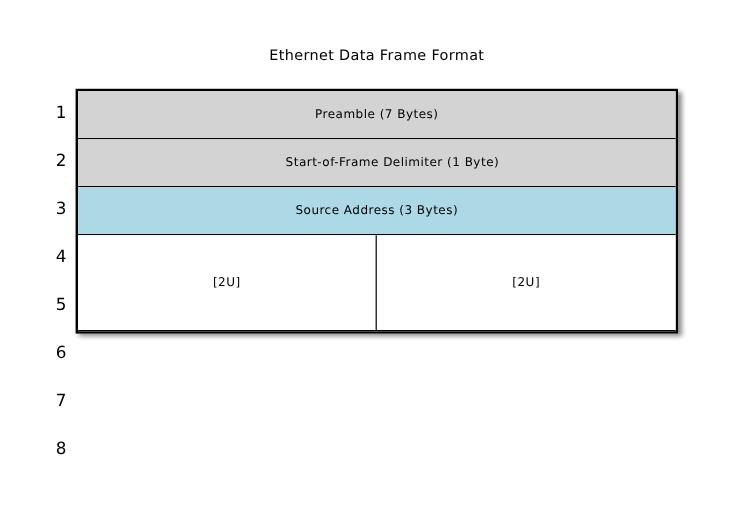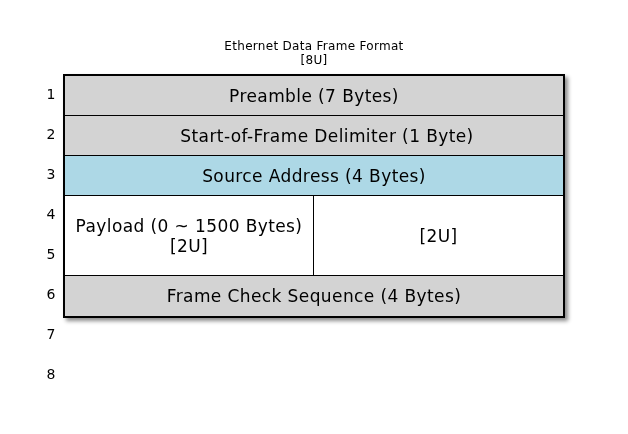--- a/index.html
+++ b/index.html
@@ -44,21 +44,21 @@
     box-shadow: 3px 3px 4px rgba(0,0,0,0.45);
     background: #ffffff;
   }
   .frame-row {
     box-sizing: border-box;
     height: 40px;
     border-bottom: 1px solid #000000;
     display: flex;
     align-items: center;
     justify-content: center;
-    font-size: 17px;
+    font-size: 10px;
     letter-spacing: 0.4px;
   }
   .frame-row.tall {
     height: 80px;
     padding: 0;
   }
   .frame-row.last {
     border-bottom: none;
   }
   .split-row {
@@ -79,21 +79,20 @@
     border-right: 1px solid #000000;
   }
 </style>
 </head>
 <body>
 
 <div class="canvas">
 
   <div class="title-block">
     <div>Ethernet Data Frame Format</div>
-    <div>[8U]</div>
   </div>
 
   <div class="row-number" style="top:74px">1</div>
   <div class="row-number" style="top:114px">2</div>
   <div class="row-number" style="top:154px">3</div>
   <div class="row-number" style="top:194px">4</div>
   <div class="row-number" style="top:234px">5</div>
   <div class="row-number" style="top:274px">6</div>
   <div class="row-number" style="top:314px">7</div>
   <div class="row-number" style="top:354px">8</div>
@@ -103,33 +102,29 @@
     <div class="frame-row" style="background-color: rgb(211, 211, 211);">
       <span>Preamble (7 Bytes)</span>
     </div>
 
     <div class="frame-row" style="background-color: rgb(211, 211, 211); padding-left: 26px;">
       <span>Start-of-Frame Delimiter (1 Byte)</span>
     </div>
 
 
     <div class="frame-row" style="background-color: rgb(173, 216, 230);">
-      <span>Source Address (4 Bytes)</span>
+      <span>Source Address (3 Bytes)</span>
     </div>
 
 
     <div class="frame-row tall split-row" style="background-color: rgb(255, 255, 255);">
       <div class="split-cell left">
-        <div>Payload (0 ~ 1500 Bytes)</div>
         <div>[2U]</div>
       </div>
       <div class="split-cell right">
         <div>[2U]</div>
       </div>
     </div>
 
-    <div class="frame-row last" style="background-color: rgb(211, 211, 211);">
-      <span>Frame Check Sequence (4 Bytes)</span>
-    </div>
 
   </div>
 
 </div>
 
 </body></html>

